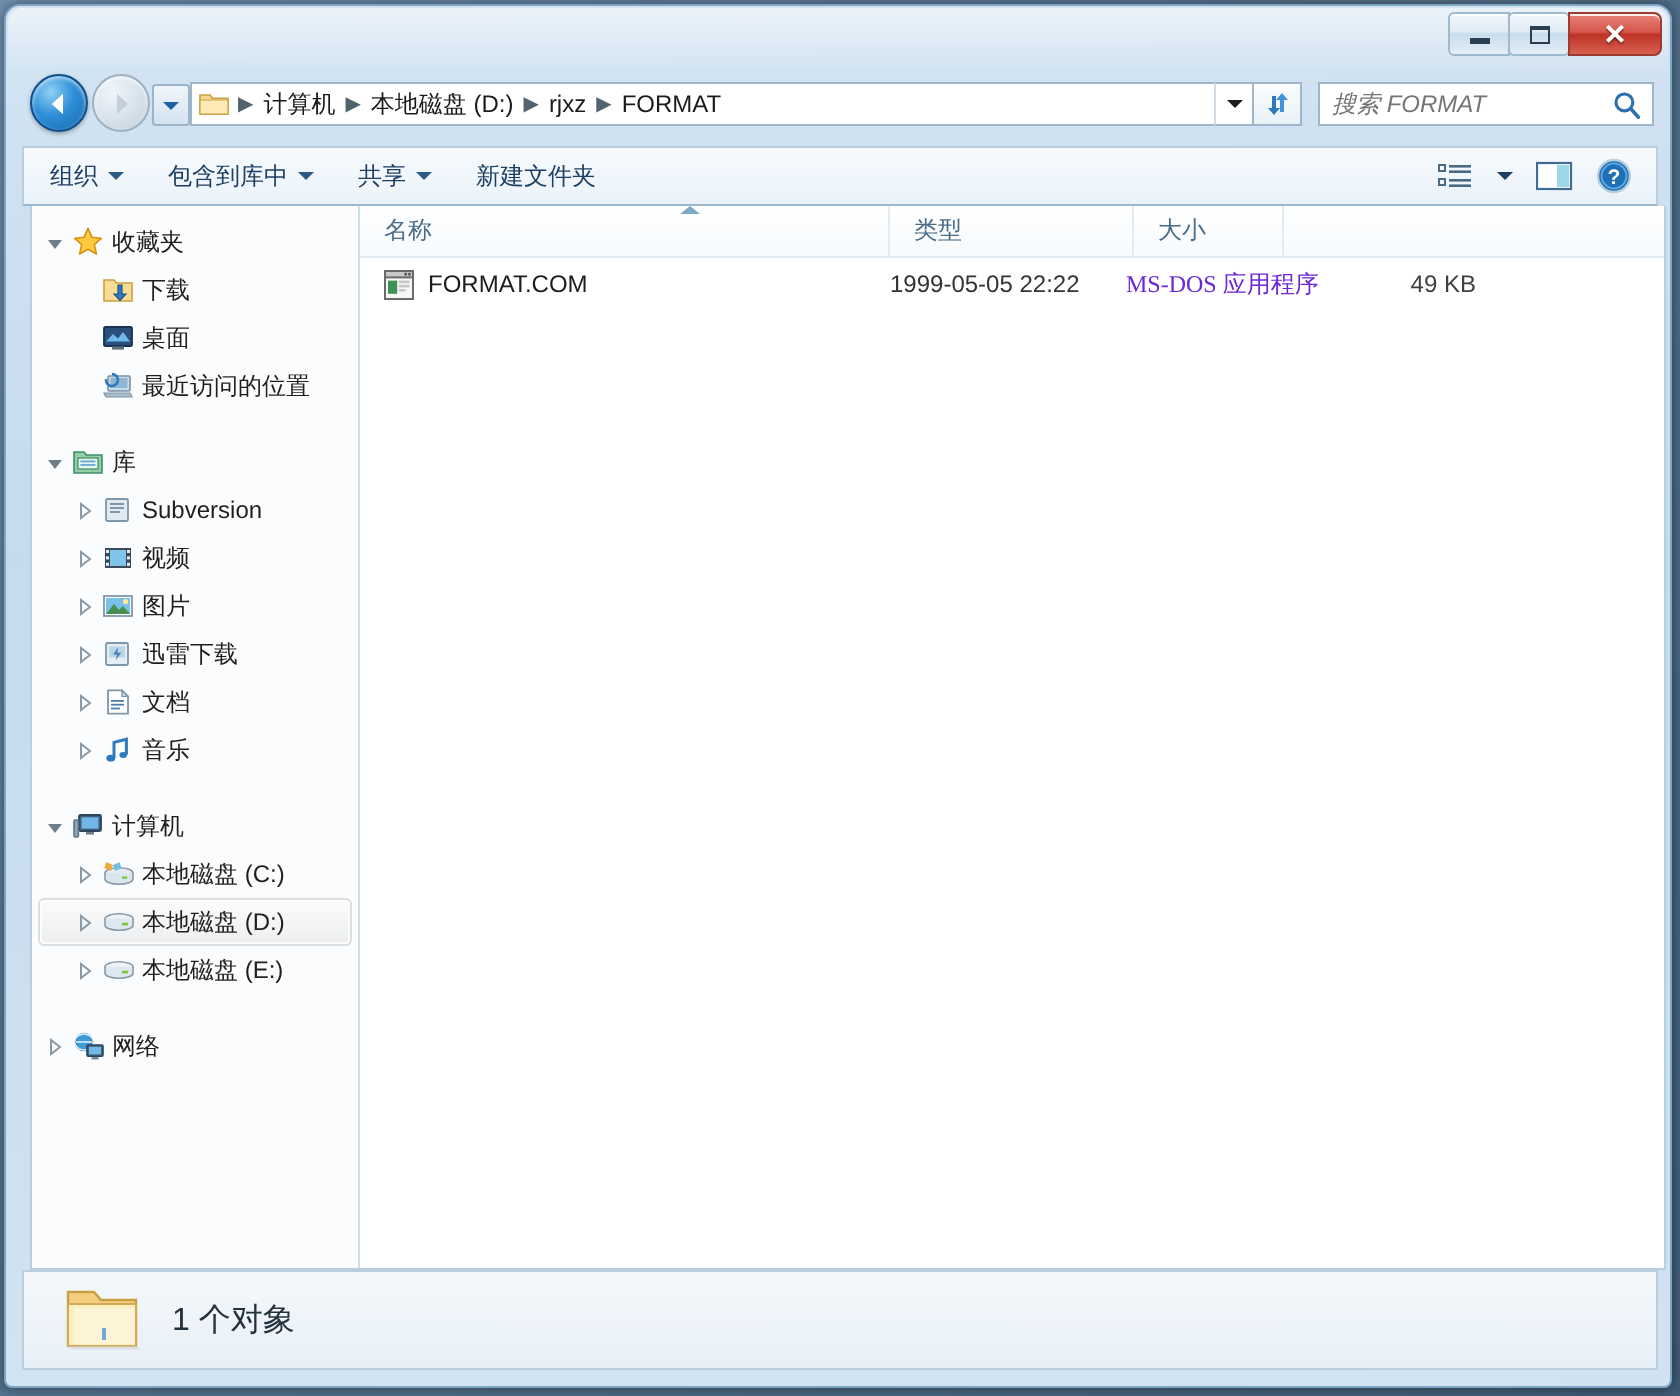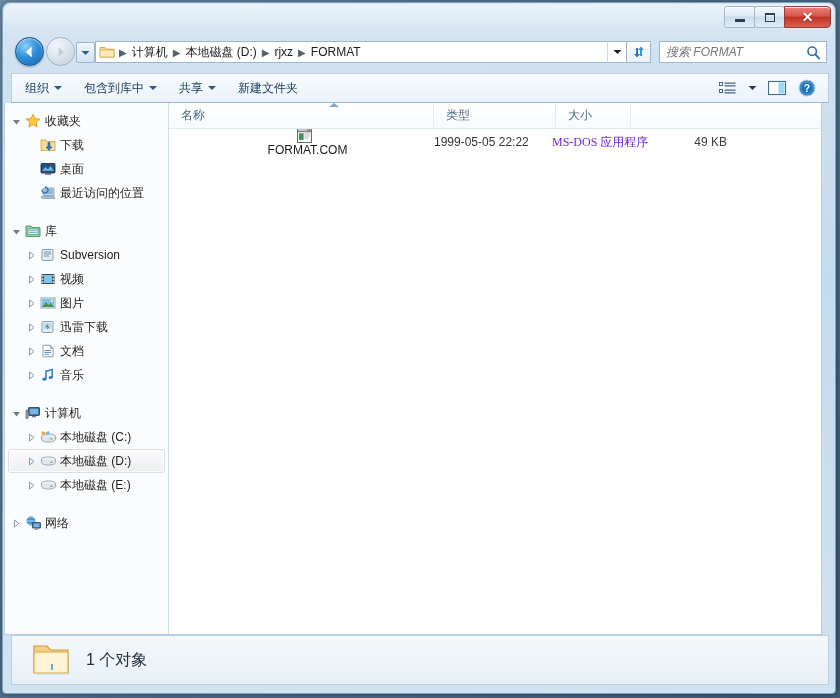--- a/index.html
+++ b/index.html
@@ -155,21 +155,21 @@
     border-top:4px solid #2b5b85;
   }
   #toolbar-right {
     margin-left:auto; display:flex; align-items:center; padding-right:6px;
   }
   .tb-icon-btn {
     width:30px; height:24px; display:flex; align-items:center; justify-content:center;
   }
   
   #content {
-    position:absolute; left:1px; top:100px; width:818px; height:532px;
+    position:absolute; left:12px; top:100px; width:818px; height:532px;
     background:#ffffff;
     border:1px solid #b9cfe0; border-top:none;
     box-sizing:border-box;
     display:flex;
   }
   
   #sidebar {
     width:164px; height:100%;
     background:#fbfcfd;
     border-right:1px solid #cddfea;
@@ -227,21 +227,21 @@
     position:absolute; left:160px; top:0px;
     width:0;height:0;
     border-left:5px solid transparent;border-right:5px solid transparent;
     border-bottom:4px solid #7ea8c8;
   }
   .row {
     display:flex; align-items:center; height:26px;
     font-size:12px; color:#1c1c1c;
   }
   .cell { display:flex; align-items:center; box-sizing:border-box; }
-  .cell.name { width:265px; padding-left:12px;flex-direction:column; }
+  .cell.name { width:265px; padding-left:12px; }
   .cell.date { width:118px; color:#333; }
   .cell.type { width:122px; color:#6d28d9;font-family:Liberation Serif, serif; }
   .cell.size { width:75px; color:#404040; justify-content:flex-end; padding-right:22px;}
   .file-icon { margin-right:7px; display:flex; }
   
   #statusbar {
     position:absolute; left:8px; top:632px; width:818px; height:50px;
     background: linear-gradient(to bottom,#f4f8fb 0%, #e8f0f7 100%);
     border:1px solid #b9cfe0;
     box-sizing:border-box;

